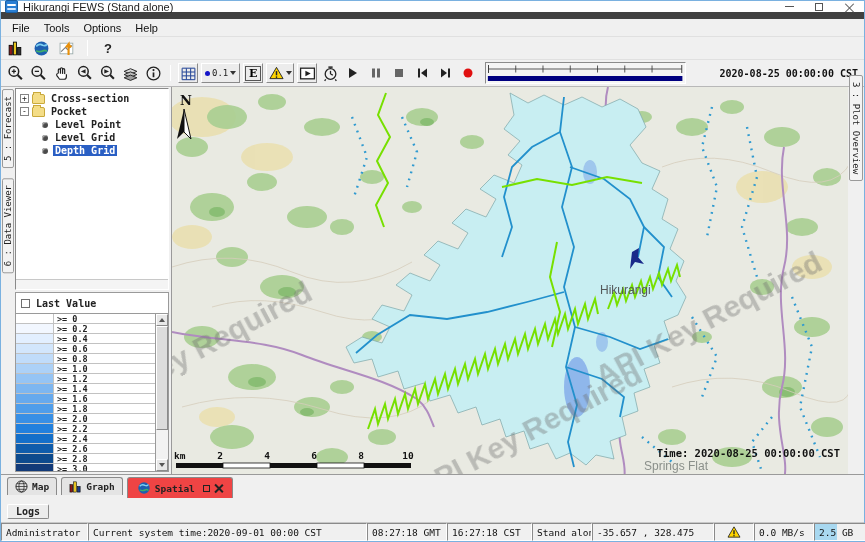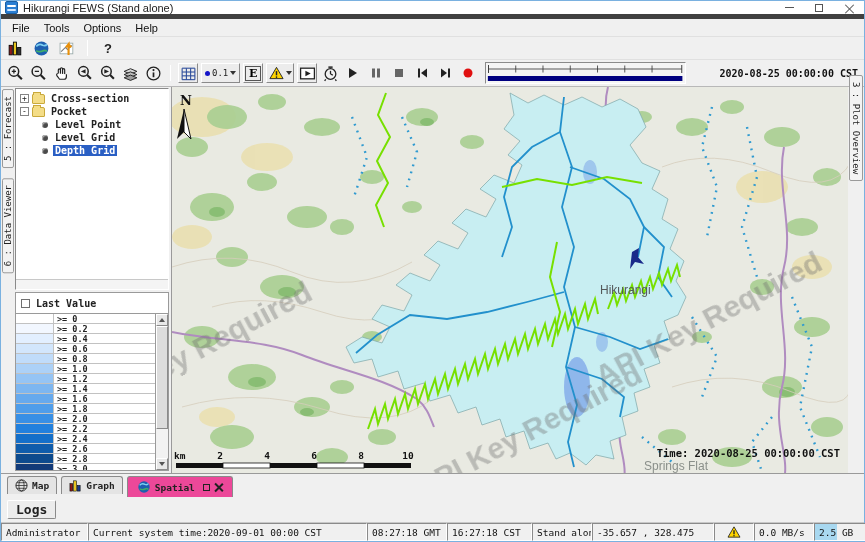--- a/index.html
+++ b/index.html
@@ -1,21 +1,21 @@
 <!DOCTYPE html>
 <html><head>
 <meta charset="utf-8">
 <style>
   * { margin:0; padding:0; box-sizing:border-box; }
   html,body { width:865px; height:542px; overflow:hidden; }
   body { font-family:"Liberation Sans", sans-serif; background:#f0f0f0; }
   .window { width:865px; height:542px; border:1px solid #7ab1e0; display:flex; flex-direction:column; background:#f0f0f0; }
 
   
-  .titlebar { height:18px; background:#ffffff; display:flex; align-items:center; padding-left:4px; border-bottom:5px solid #404040; flex:none; }
+  .titlebar { height:18px; background:#ffffff; display:flex; align-items:center; padding-left:4px; border-bottom:7px solid #404040; flex:none; }
   .app-icon { width:13px; height:13px; background:#2a7fd4; border:1px solid #1a5fa4; border-radius:2px; margin-right:5px; position:relative; }
   .app-icon::before { content:""; position:absolute; left:1px; right:1px; top:3px; height:2px; background:#fff; border-radius:2px; }
   .app-icon::after { content:""; position:absolute; left:1px; right:1px; top:7px; height:2px; background:#cfe6ff; border-radius:2px; }
   .title-text { font-size:11px; color:#222; }
   .win-controls { margin-left:auto; display:flex; }
   .win-btn { width:30px; height:17px; display:flex; align-items:center; justify-content:center; color:#555; }
   .glyph-min { width:9px; height:1px; background:#555; }
   .glyph-max { width:8px; height:8px; border:1px solid #555; }
   .glyph-close { position:relative; width:9px; height:9px; }
   .glyph-close::before,.glyph-close::after { content:""; position:absolute; left:4px; top:0; width:1px; height:12px; background:#555; }
@@ -72,28 +72,28 @@
   .scroll-track { flex:1; position:relative; }
   .scroll-thumb { position:absolute; left:0; right:0; top:0; height:78%; border:1px solid; border-color:#fff #8a8a8a #8a8a8a #fff; background:#dcdcdc; }
 
   .map-area { flex:1; position:relative; overflow:hidden; border-left:1px solid #9a9a9a; }
   .map-area svg { display:block; }
 
   
   .bottom-bar { flex:none; background:#f0f0f0; border-top:1px solid #9a9a9a; padding:2px 0 1px 6px; }
   .doc-tabs { display:flex; align-items:flex-start; gap:4px; height:22px; }
   .doc-tab { display:flex; align-items:center; gap:4px; font-family:"DejaVu Sans Mono",monospace; font-size:9.5px; font-weight:bold; color:#222; border:1px solid #8a8a8a; border-bottom:none; border-radius:3px 3px 0 0; background:#e4e4e4; padding:2px 7px; height:18px; }
-  .doc-tab.active { background:#ec4899; height:21px; padding:2px 9px; }
+  .doc-tab.active { background:#ef4444; height:21px; padding:2px 9px; }
   .dock-glyphs { display:flex; align-items:center; gap:5px; margin-left:4px; }
   .g-sq { width:7px; height:7px; border:1.5px solid #222; }
   .g-x { position:relative; width:8px; height:8px; }
   .g-x::before,.g-x::after { content:""; position:absolute; left:3.5px; top:-1px; width:1.6px; height:11px; background:#222; }
   .g-x::before{ transform:rotate(45deg);} .g-x::after{ transform:rotate(-45deg);}
   .logs-row { padding:2px 0 2px 0; }
-  .logs-btn { display:inline-block; font-family:"DejaVu Sans Mono",monospace; font-size:13px; font-weight:bold; color:#222; border:1px solid; border-color:#fff #8a8a8a #8a8a8a #fff; background:#ececec; border-radius:2px; padding:1px 8px; }
+  .logs-btn { display:inline-block; font-family:"DejaVu Sans Mono",monospace; font-size:10px; font-weight:bold; color:#222; border:1px solid; border-color:#fff #8a8a8a #8a8a8a #fff; background:#ececec; border-radius:2px; padding:1px 8px; }
 
   
   .statusbar { flex:none; height:19px; display:flex; background:#f0f0f0; border-top:1px solid #c8c8c8; font-family:"DejaVu Sans Mono",monospace; font-size:9.5px; color:#111; }
   .status-cell { border:1px solid; border-color:#8a8a8a #fff #fff #8a8a8a; display:flex; align-items:center; padding:0 4px; white-space:nowrap; overflow:hidden; flex:none; }
   .mem-cell { background:linear-gradient(to right,#a8d8f0 0 45%, #f0f0f0 45%); }
 
   .icon16 { width:17px; height:17px; flex:none; }
 </style>
 </head>
 <body>

